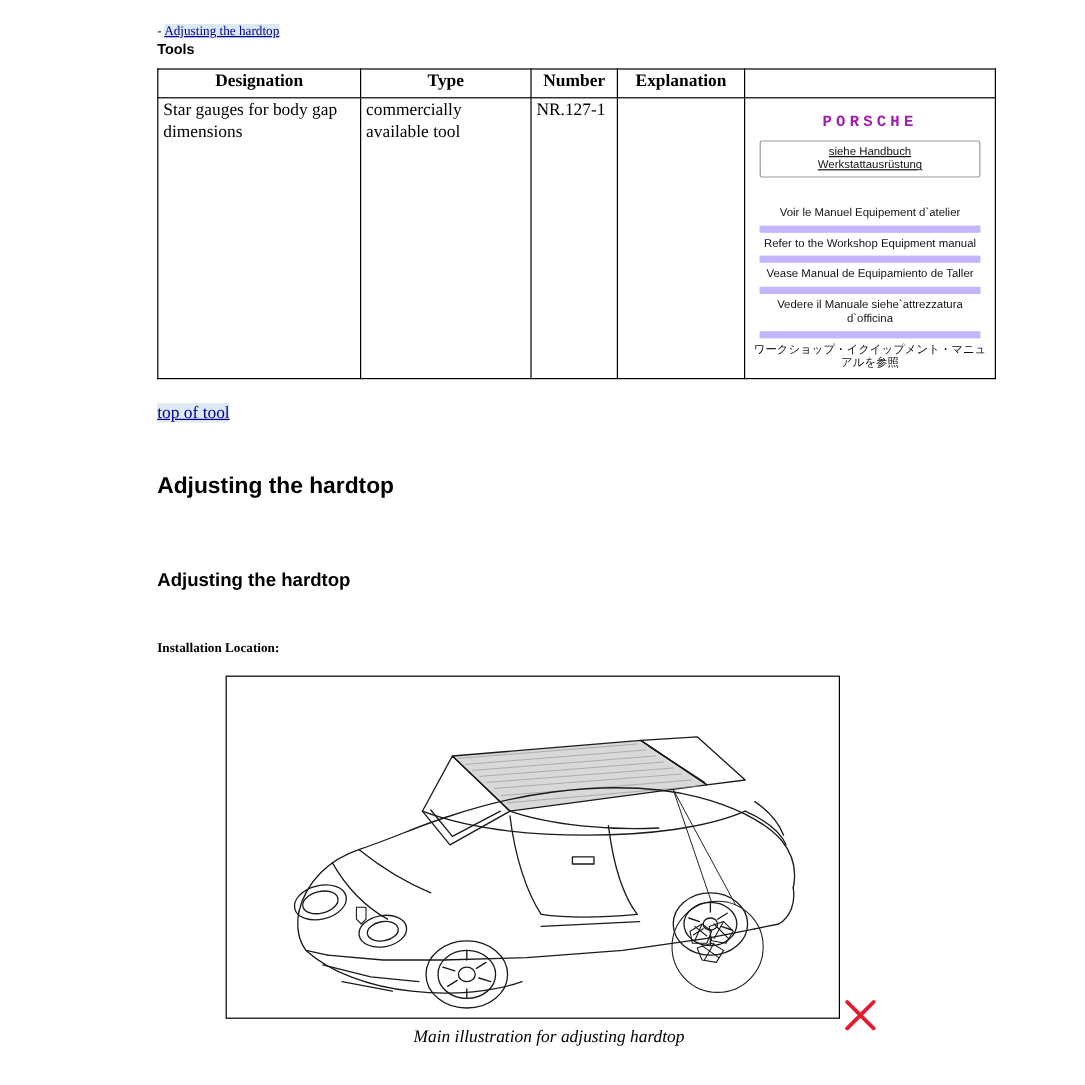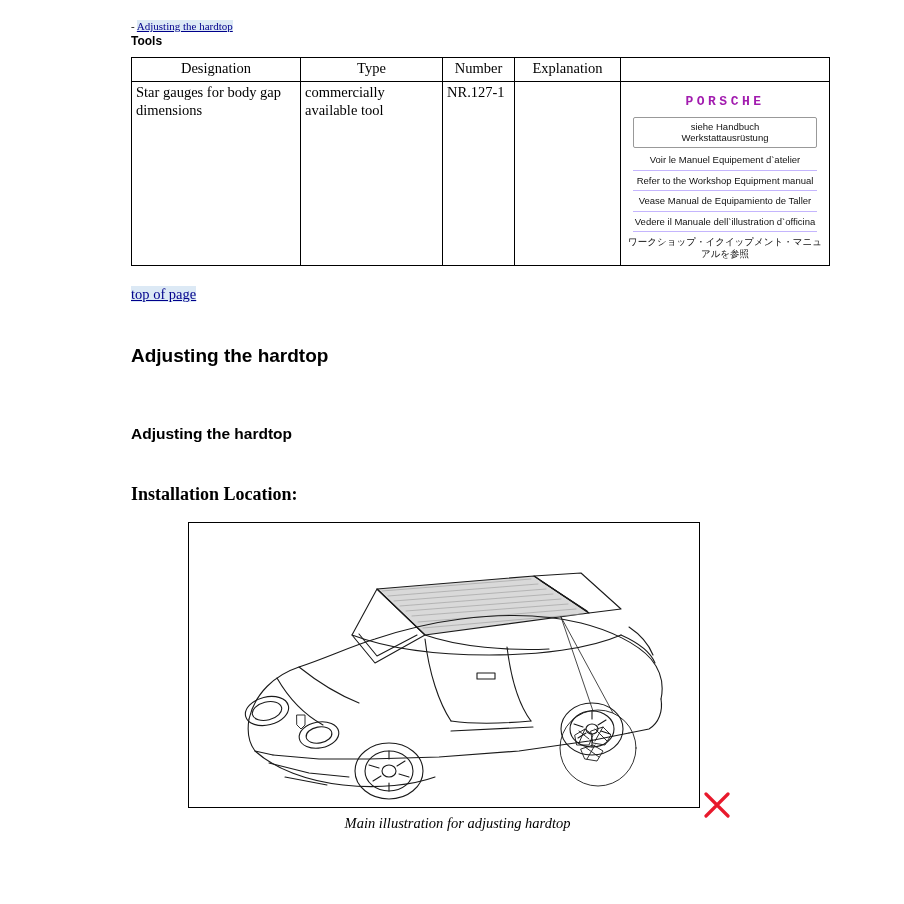--- a/index.html
+++ b/index.html
@@ -59,21 +59,21 @@
     table-layout: fixed;
   }
   table.tools td, table.tools th {
     border: 1px solid #000;
     vertical-align: top;
     padding: 2px 4px;
     font-size: 14.5px;
   }
   table.tools th {
     text-align: center;
-    font-weight: normal;
+    font-weight: bold;
     height: 19px;
   }
   .col-designation { width: 160px; }
   .col-type { width: 133px; margin-top: 24px; }
   .col-number { width: 63px; }
   .col-explanation { width: 97px; }
   .col-image { width: 200px; }
   td.cell-body {
     height: 170px;
     line-height: 1.22;
@@ -93,46 +93,47 @@
   .lang-row {
     font-family: "Liberation Sans", sans-serif;
     font-size: 9.5px;
     color: #111;
     padding: 4px 0 4px 0;
     text-align: center;
   }
   .lang-row.boxed {
     border: 1px solid #999;
     border-radius: 2px;
-    margin: 0 8px 2px 8px;
+    margin: 0 8px 20px 8px;
     padding: 3px 15px;
+    text-decoration: underline;
   }
   .lang-row.ruled {
-    border-bottom: 1px solid #c4b5fd;
+    border-bottom: 6px solid #c4b5fd;
     margin: 0 8px;
   }
   .top-of-page {
     margin-top: 20px;
     font-size: 14.5px;
   }
   h2.section {
     font-family: "Liberation Sans", sans-serif;
     font-size: 19px;
     font-weight: bold;
     margin: 42px 0 0 0;
   }
   h3.subsection {
     font-family: "Liberation Sans", sans-serif;
     font-size: 15.5px;
     font-weight: bold;
     margin: 58px 0 0 0;
   }
   .install-label {
     font-family: "Liberation Serif", serif;
-    font-size: 18px;
+    font-size: 11px;
     font-weight: bold;
     margin-top: 41px;
   }
   .figure {
     margin-top: 17px;
     margin-left: 57px;
     width: 510px;
     height: 284px;
     border: 1px solid #000;
     position: relative;
@@ -184,30 +185,30 @@
           <td class="cell-body">commercially available tool</td>
           <td class="cell-body">NR.127-1</td>
           <td class="cell-body"></td>
           <td class="cell-body">
             <div class="porsche-box">
               <div class="porsche-word">PORSCHE</div>
               <div class="lang-row boxed">siehe Handbuch Werkstattausrüstung</div>
               <div class="lang-row ruled">Voir le Manuel Equipement d`atelier</div>
               <div class="lang-row ruled">Refer to the Workshop Equipment manual</div>
               <div class="lang-row ruled">Vease Manual de Equipamiento de Taller</div>
-              <div class="lang-row ruled">Vedere il Manuale dell`illustration d`officina</div>
+              <div class="lang-row ruled">Vedere il Manuale siehe`attrezzatura d`officina</div>
               <div class="lang-row">ワークショップ・イクイップメント・マニュアルを参照</div>
             </div>
           </td>
         </tr>
       </tbody>
     </table>
 
     <div class="top-of-page">
-      <a class="link" href="#">top of page</a>
+      <a class="link" href="#">top of tool</a>
     </div>
 
     <h2 class="section">Adjusting the hardtop</h2>
 
     <h3 class="subsection">Adjusting the hardtop</h3>
 
     <div class="install-label">Installation Location:</div>
 
     <div class="figure">
       <svg width="510" height="284" viewBox="0 0 510 284">

